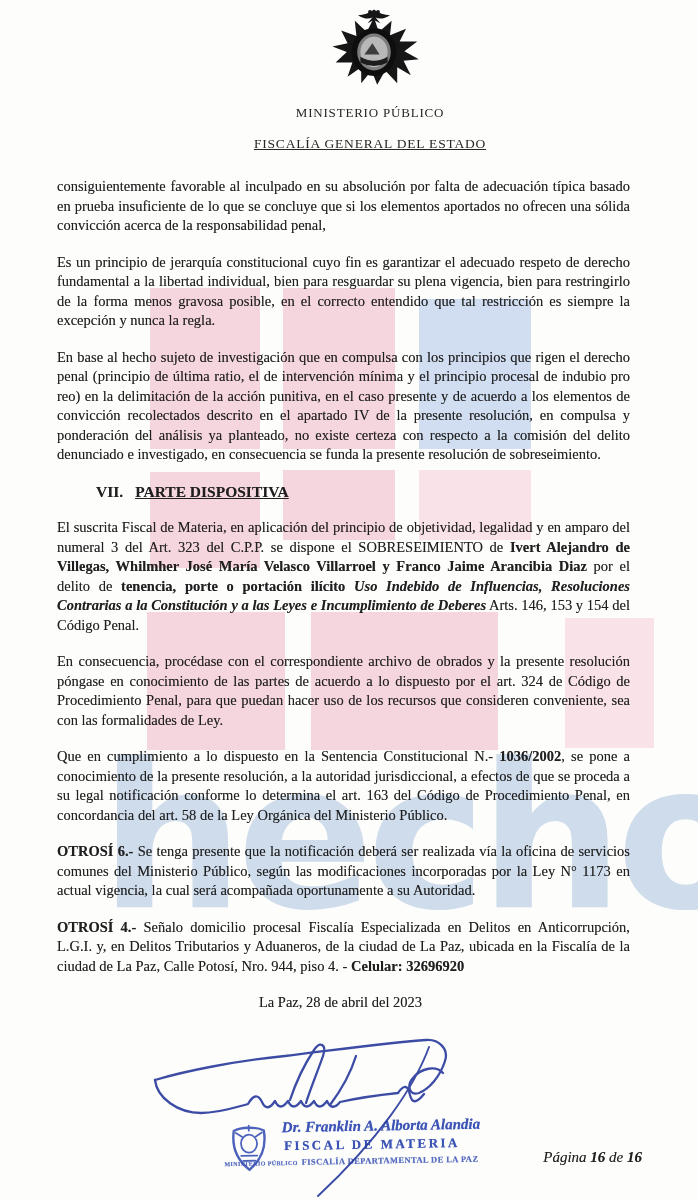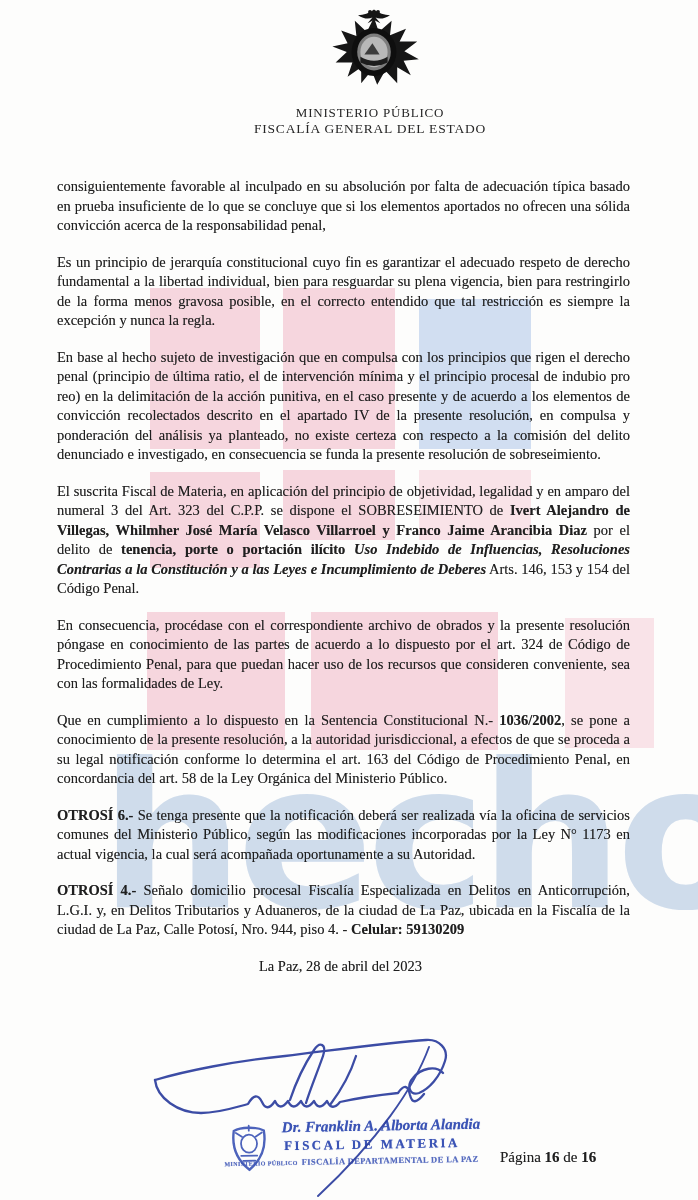--- a/index.html
+++ b/index.html
@@ -24,21 +24,21 @@
     font-weight:bold;font-size:202px;line-height:1;
     letter-spacing:-7px;
     color:rgba(143,175,213,0.42);
     user-select:none;
   }
   
   .emblem{position:absolute;left:326px;top:8px;width:96px;height:88px;z-index:1;}
   .hdr-line{position:absolute;left:70px;width:600px;text-align:center;z-index:1;
     letter-spacing:0.8px;color:#262626;}
   .hdr-1{top:105px;font-size:13px;}
-  .hdr-2{top:121px;font-size:13.5px;}
+  .hdr-2{top:136px;font-size:13.5px;text-decoration:underline;}
   
   .content{
     position:absolute;left:57px;top:177px;width:583px;z-index:1;
     font-size:14.5px;line-height:19.5px;text-align:justify;
     text-shadow:0 0 0.4px rgba(20,20,20,0.45);
   }
   .content p{margin:0 10px 17px 0;}
   .b{font-weight:bold;}
   .i{font-style:italic;}
   .heading{margin:0 0 17px 0;padding-left:39px;font-weight:bold;font-size:15.5px;}
@@ -51,22 +51,22 @@
     color:#3a53b5;transform:rotate(-1deg);
     text-shadow:0 0 0.7px rgba(58,83,181,0.7);
   }
   .stamp-emblem{position:absolute;left:4px;top:4px;width:46px;height:50px;opacity:.9;}
   .stamp-name{margin-left:60px;font-size:15px;font-weight:bold;font-style:italic;white-space:nowrap;}
   .stamp-title{margin-left:62px;margin-top:2px;font-size:13px;font-weight:bold;letter-spacing:2.5px;white-space:nowrap;}
   .stamp-footer{margin-left:2px;margin-top:3px;font-size:8.5px;font-weight:bold;letter-spacing:0.4px;white-space:nowrap;opacity:.85;}
   .stamp-footer .tiny{font-size:6px;margin-right:4px;}
   .sig-svg{position:absolute;left:140px;top:1028px;width:360px;height:172px;z-index:3;}
   
-  .pagenum{position:absolute;left:500px;top:1149px;width:142px;
-    font-size:15px;z-index:1;text-shadow:0 0 0.4px rgba(20,20,20,0.45);}
+  .pagenum{position:absolute;left:500px;top:1149px;width:142px;text-align:right;
+    font-size:15px;z-index:1;text-shadow:0 0 0.4px rgba(20,20,20,0.45);font-style:italic;}
 </style>
 </head>
 <body>
 
 <div class="page">
 
   <div class="wm">
     <div class="wm-rect wm-pink" style="left:150px;top:288px;width:110px;height:161px;"></div>
     <div class="wm-rect wm-pink" style="left:283px;top:288px;width:112px;height:161px;"></div>
     <div class="wm-rect wm-blue" style="left:419px;top:299px;width:112px;height:150px;"></div>
@@ -94,25 +94,28 @@
     <path d="M48,58 L58,44 L67,58 Z" fill="#3c3c3c"></path>
     <path d="M43,61 Q60,71 77,61 L77,68 Q60,77 43,68 Z" fill="#1d1d1d"></path>
   </svg>
   <div class="hdr-line hdr-1">MINISTERIO PÚBLICO</div>
   <div class="hdr-line hdr-2">FISCALÍA GENERAL DEL ESTADO</div>
 
   <div class="content">
     <p><span>consiguientemente favorable al inculpado en su absolución por falta de adecuación típica basado en prueba insuficiente de lo que se concluye que si los elementos aportados no ofrecen una sólida convicción acerca de la responsabilidad penal,</span></p>
     <p><span>Es un principio de jerarquía constitucional cuyo fin es garantizar el adecuado respeto de derecho fundamental a la libertad individual, bien para resguardar su plena vigencia, bien para restringirlo de la forma menos gravosa posible, en el correcto entendido que tal restricción es siempre la excepción y nunca la regla.</span></p>
     <p><span>En base al hecho sujeto de investigación que en compulsa con los principios que rigen el derecho penal (principio de última ratio, el de intervención mínima y el principio procesal de indubio pro reo) en la delimitación de la acción punitiva, en el caso presente y de acuerdo a los elementos de convicción recolectados descrito en el apartado IV de la presente resolución, en compulsa y ponderación del análisis ya planteado, no existe certeza con respecto a la comisión del delito denunciado e investigado, en consecuencia se funda la presente resolución de sobreseimiento.</span></p>
+    <div class="heading">
+      <span class="h-num">VII.</span><span class="h-title">PARTE DISPOSITIVA</span>
+    </div>
     <p><span>El suscrita Fiscal de Materia, en aplicación del principio de objetividad, legalidad y en amparo del numeral 3 del Art. 323 del C.P.P. se dispone el SOBRESEIMIENTO de </span><span class="b">Ivert Alejandro de Villegas, Whilmher José María Velasco Villarroel y Franco Jaime Arancibia Diaz</span><span> por el delito de </span><span class="b">tenencia, porte o portación ilícito </span><span class="b i">Uso Indebido de Influencias, Resoluciones Contrarias a la Constitución y a las Leyes e Incumplimiento de Deberes</span><span> Arts. 146, 153 y 154 del Código Penal.</span></p>
     <p><span>En consecuencia, procédase con el correspondiente archivo de obrados y la presente resolución póngase en conocimiento de las partes de acuerdo a lo dispuesto por el art. 324 de Código de Procedimiento Penal, para que puedan hacer uso de los recursos que consideren conveniente, sea con las formalidades de Ley.</span></p>
     <p><span>Que en cumplimiento a lo dispuesto en la Sentencia Constitucional N.- </span><span class="b">1036/2002</span><span>, se pone a conocimiento de la presente resolución, a la autoridad jurisdiccional, a efectos de que se proceda a su legal notificación conforme lo determina el art. 163 del Código de Procedimiento Penal, en concordancia del art. 58 de la Ley Orgánica del Ministerio Público.</span></p>
     <p><span class="b">OTROSÍ 6.-</span><span> Se tenga presente que la notificación deberá ser realizada vía la oficina de servicios comunes del Ministerio Público, según las modificaciones incorporadas por la Ley N° 1173 en actual vigencia, la cual será acompañada oportunamente a su Autoridad.</span></p>
-    <p><span class="b">OTROSÍ 4.-</span><span> Señalo domicilio procesal Fiscalía Especializada en Delitos en Anticorrupción, L.G.I. y, en Delitos Tributarios y Aduaneros, de la ciudad de La Paz, ubicada en la Fiscalía de la ciudad de La Paz, Calle Potosí, Nro. 944, piso 4. - </span><span class="b">Celular: 59130209</span></p>
+    <p><span class="b">OTROSÍ 4.-</span><span> Señalo domicilio procesal Fiscalía Especializada en Delitos en Anticorrupción, L.G.I. y, en Delitos Tributarios y Aduaneros, de la ciudad de La Paz, ubicada en la Fiscalía de la ciudad de La Paz, Calle Potosí, Nro. 944, piso 4. - </span><span class="b">Celular: 32696920</span></p>
     <p class="dateline">La Paz, 28 de abril del 2023</p>
   </div>
 
   <div class="stamp">
     <svg class="stamp-emblem" viewBox="0 0 46 50" aria-hidden="true">
       <g stroke="#3a53b5" fill="none" stroke-width="2.4" stroke-linecap="round">
         <path d="M8,7 C15,3 31,3 38,7 C40,20 38,34 23,46 C8,34 6,20 8,7 Z"></path>
         <ellipse cx="23" cy="20" rx="8" ry="9" stroke-width="1.8"></ellipse>
         <path d="M23,2 L23,7 M10,9 L16,13 M36,9 L30,13" stroke-width="1.8"></path>
         <path d="M15,32 L31,32 M17,37 L29,37" stroke-width="1.8"></path>

